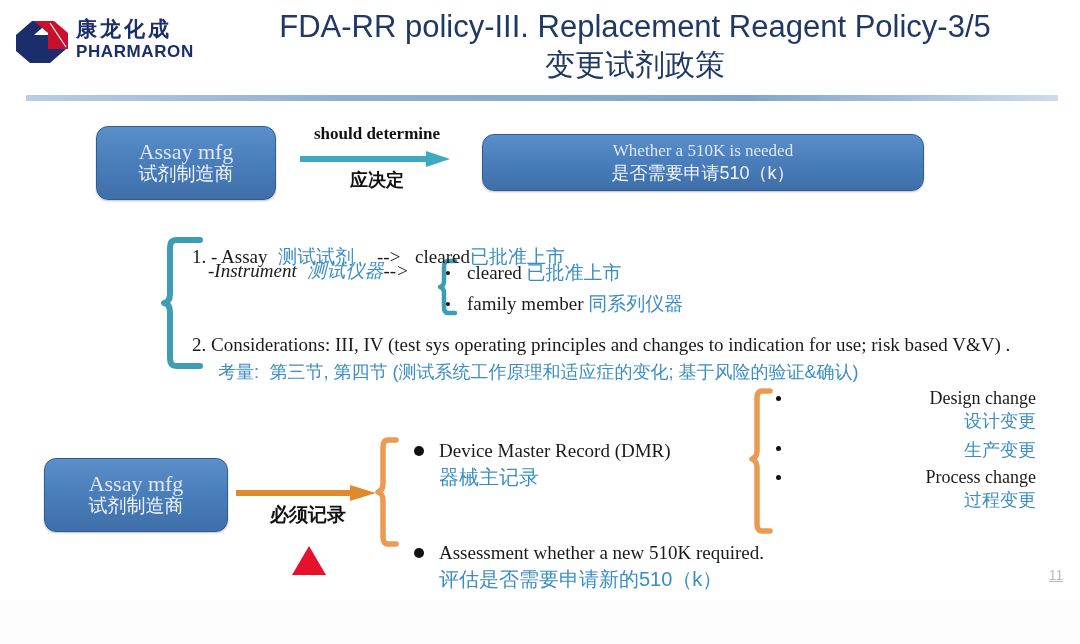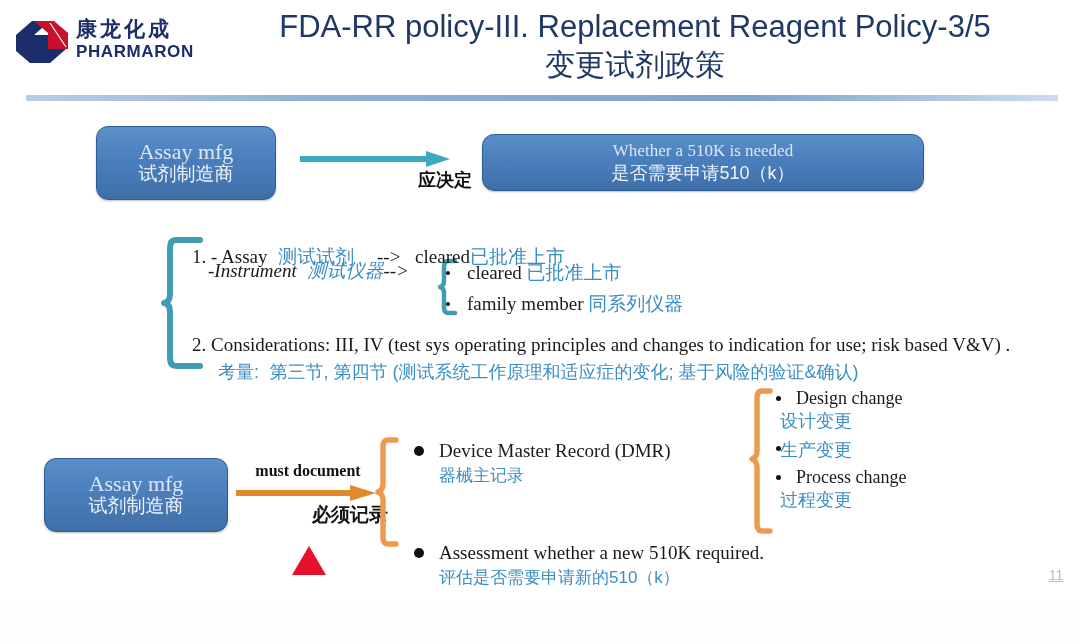--- a/index.html
+++ b/index.html
@@ -119,21 +119,21 @@
     font-size: 17px;
     color: #111;
     text-align: center;
     white-space: nowrap;
   }
   .arrow-label-cn {
     font-family: "Liberation Sans", sans-serif;
     font-weight: bold;
     font-size: 18px;
     color: #111;
-    text-align: right;
+    text-align: center;
     white-space: nowrap;
   }
   #grp-should .arrow-label-en { position: absolute; left:0; top:0; width:190px; }
   #grp-should svg { position: absolute; left: 16px; top: 25px; }
   #grp-should .arrow-label-cn { position: absolute; left:0; top:44px; width:190px; }
 
   
   #grp-must {
     position: absolute;
     left: 228px; top: 462px;
@@ -198,29 +198,29 @@
     width: 10px; height: 10px; border-radius: 50%;
     background: #111;
   }
   .bb .en {
     font-family: "Liberation Serif", serif;
     font-size: 19px; color: #1a1a1a; white-space: nowrap;
     margin-left: 25px;
   }
   .bb .cn {
     font-family: "Liberation Sans", sans-serif;
-    font-size: 17px; color: #3b8ec4; white-space: nowrap;
+    font-size: 20px; color: #3b8ec4; white-space: nowrap;
     margin-left: 25px; display: block; margin-top: 2px;
   }
   #bb-dmr { left: 0; top: 0; }
   #bb-assessment { left: 0; top: 102px; }
 
   
   #change-list { position: absolute; left: 776px; top: 388px; width: 260px; }
-  .cl-item { position: relative; margin-bottom: 5px; }
+  .cl-item { position: relative; margin-bottom: 5px; text-align: right; }
   .cl-item .dot {
     position: absolute; left: 0; top: 8px;
     width: 5px; height: 5px; border-radius: 50%;
     background: #111;
   }
   .cl-item .en {
     font-family: "Liberation Serif", serif;
     font-size: 18px; color: #1a1a1a; white-space: nowrap;
     margin-left: 20px; display: block;
   }
@@ -279,20 +279,21 @@
 
   <div id="header-rule"></div>
 </div>
 
 <div class="bluebox" id="box-assay-top">
   <div class="en">Assay mfg</div>
   <div class="cn">试剂制造商</div>
 </div>
 
 <div id="grp-should">
+  <div class="arrow-label-en">should determine</div>
   <svg width="160" height="20">
     <line x1="2" y1="10" x2="132" y2="10" stroke="#3fa9bf" stroke-width="6"></line>
     <polygon points="128,2 152,10 128,18" fill="#3fa9bf"></polygon>
   </svg>
   <div class="arrow-label-cn">应决定</div>
 </div>
 
 <div class="bluebox" id="box-510k">
   <div class="en">Whether a 510K is needed</div>
   <div class="cn">是否需要申请510（k）</div>
@@ -342,21 +343,20 @@
     <span class="cn-blue" style="margin-left:6px">第三节, 第四节 (测试系统工作原理和适应症的变化; 基于风险的验证&amp;确认)</span>
   </div>
 </div>
 
 <div class="bluebox" id="box-assay-bottom">
   <div class="en">Assay mfg</div>
   <div class="cn">试剂制造商</div>
 </div>
 
 <div id="grp-must">
-  <div class="arrow-label-en">must document</div>
   <svg class="ar" width="148" height="18">
     <line x1="2" y1="9" x2="120" y2="9" stroke="#e08a2e" stroke-width="6"></line>
     <polygon points="116,1 142,9 116,17" fill="#e08a2e"></polygon>
   </svg>
   <div class="arrow-label-cn">必须记录</div>
   <div id="red-triangle"></div>
 </div>
 
 <svg id="brace-orange-left" width="26" height="112">
   <path d="M 22 4 L 14 4 Q 9 4 9 11 L 9 48 Q 9 54 4 56 Q 9 58 9 64 L 9 101 Q 9 108 14 108 L 22 108" fill="none" stroke="#ec9a52" stroke-width="5.5" stroke-linecap="round" stroke-linejoin="round"></path>

